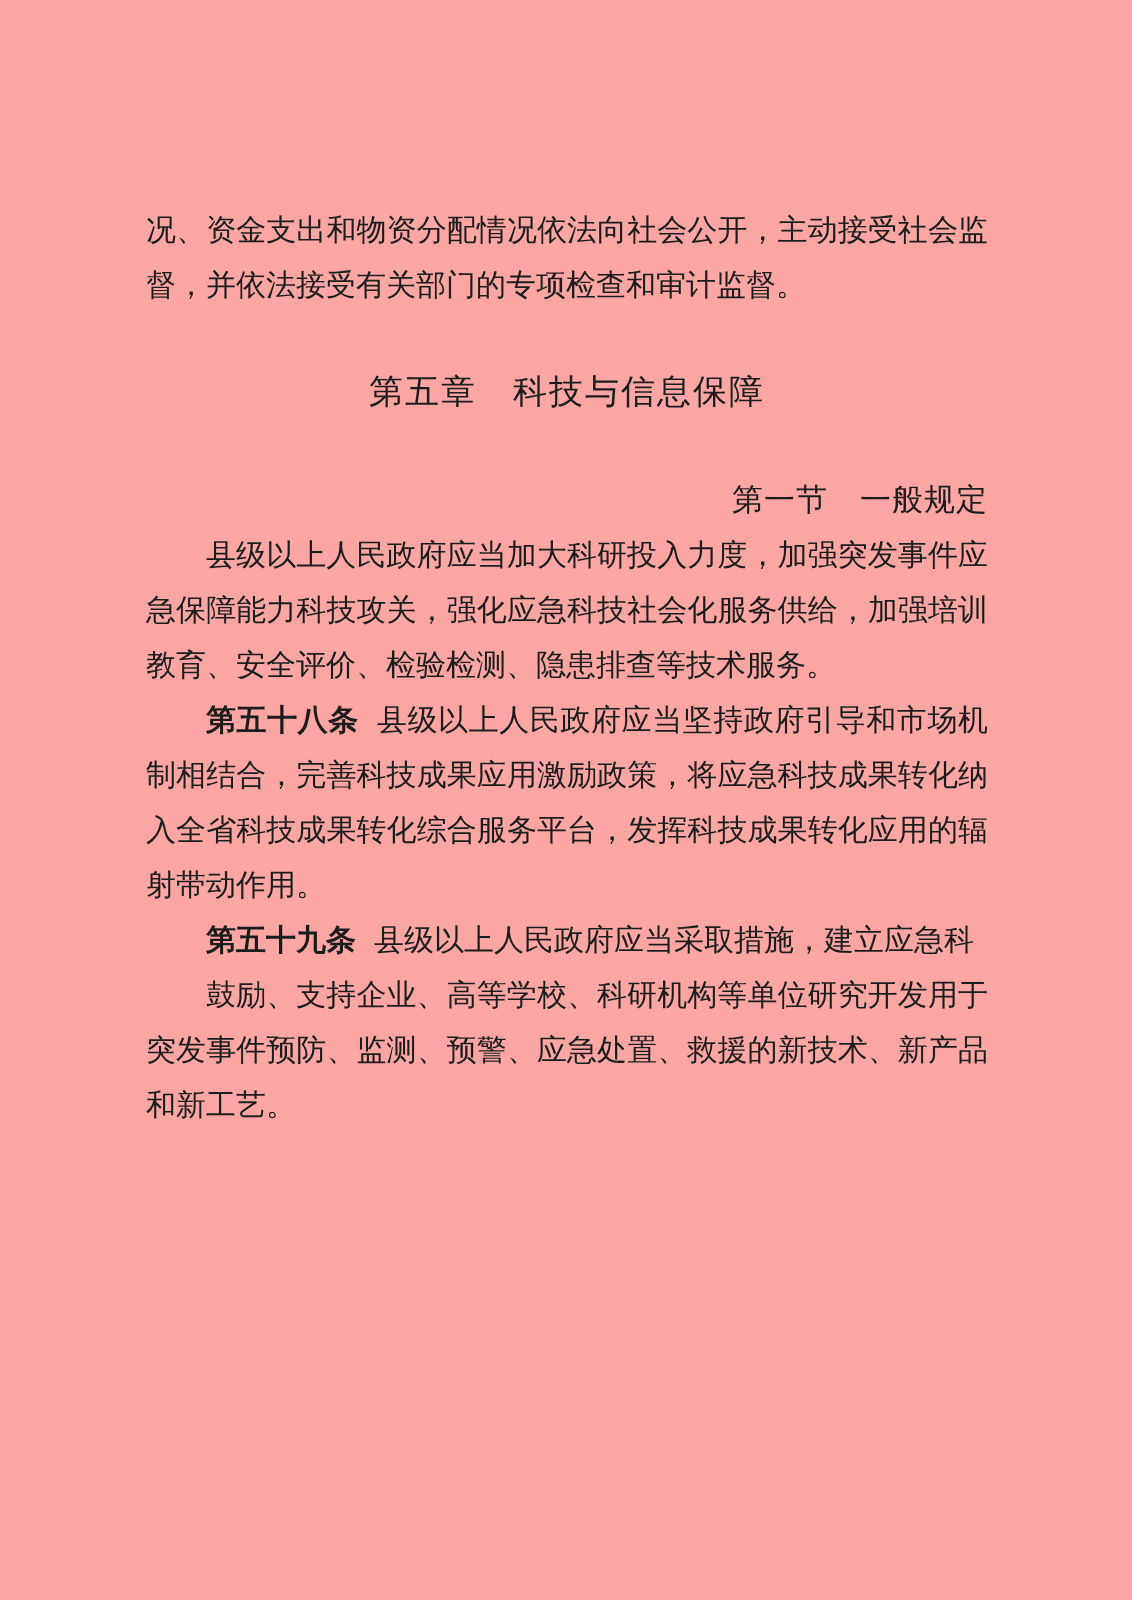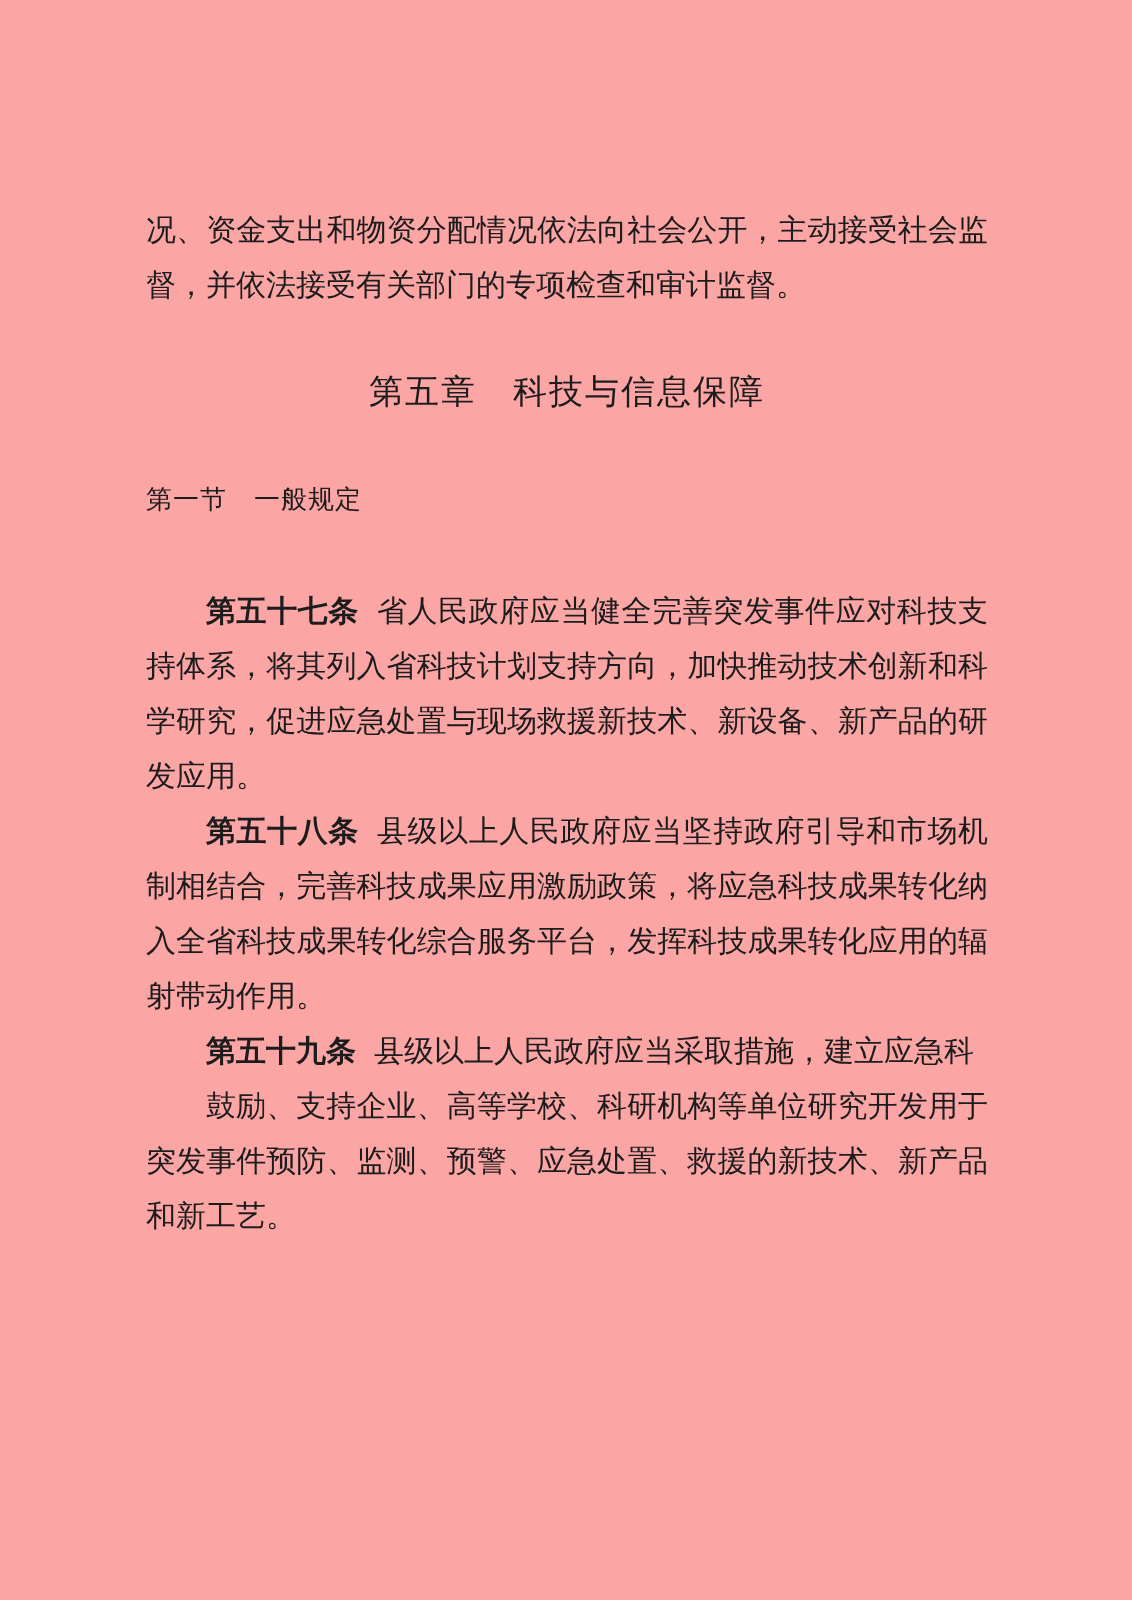--- a/index.html
+++ b/index.html
@@ -39,24 +39,24 @@
     margin: 52px 0 0 0;
     font-size: 34px;
     font-weight: 400;
     line-height: 55px;
     text-align: center;
     font-family: "Liberation Sans", "DejaVu Sans", sans-serif;
     letter-spacing: 2px;
   }
   .section {
     margin: 53px 0 0 0;
-    font-size: 26px;
+    font-size: 31px;
     font-weight: 400;
     line-height: 55px;
-    text-align: left;
+    text-align: right;
     letter-spacing: 1px;
   }
   .first-art {
     margin-top: 56px;
   }
   .page-number {
     margin-top: 10px;
     padding-left: 22px;
     font-size: 26px;
     line-height: 32px;
@@ -69,22 +69,22 @@
 
 <div class="page">
   <div class="content">
 
     <p class="para">况、资金支出和物资分配情况依法向社会公开，主动接受社会监督，并依法接受有关部门的专项检查和审计监督。</p>
 
     <h1 class="chapter">第五章　科技与信息保障</h1>
 
     <h2 class="section">第一节　一般规定</h2>
 
-    <p class="para indent first-art"><b class="art-num">第五十七条</b><span>省人民政府应当健全完善突发事件应对科技支持体系，将其列入省科技计划支持方向，加快推动技术创新和科学研究，促进应急处置与现场救援新技术、新设备、新产品的研发应用。</span></p>
 
+    <p class="para indent">县级以上人民政府应当加大科研投入力度，加强突发事件应急保障能力科技攻关，强化应急科技社会化服务供给，加强培训教育、安全评价、检验检测、隐患排查等技术服务。</p>
 
     <p class="para indent"><b class="art-num">第五十八条</b><span>县级以上人民政府应当坚持政府引导和市场机制相结合，完善科技成果应用激励政策，将应急科技成果转化纳入全省科技成果转化综合服务平台，发挥科技成果转化应用的辐射带动作用。</span></p>
 
     <p class="para indent"><b class="art-num">第五十九条</b><span>县级以上人民政府应当采取措施，建立应急科</span></p>
 
     <p class="para indent">鼓励、支持企业、高等学校、科研机构等单位研究开发用于突发事件预防、监测、预警、应急处置、救援的新技术、新产品和新工艺。</p>
 
 
   </div>
 </div>

